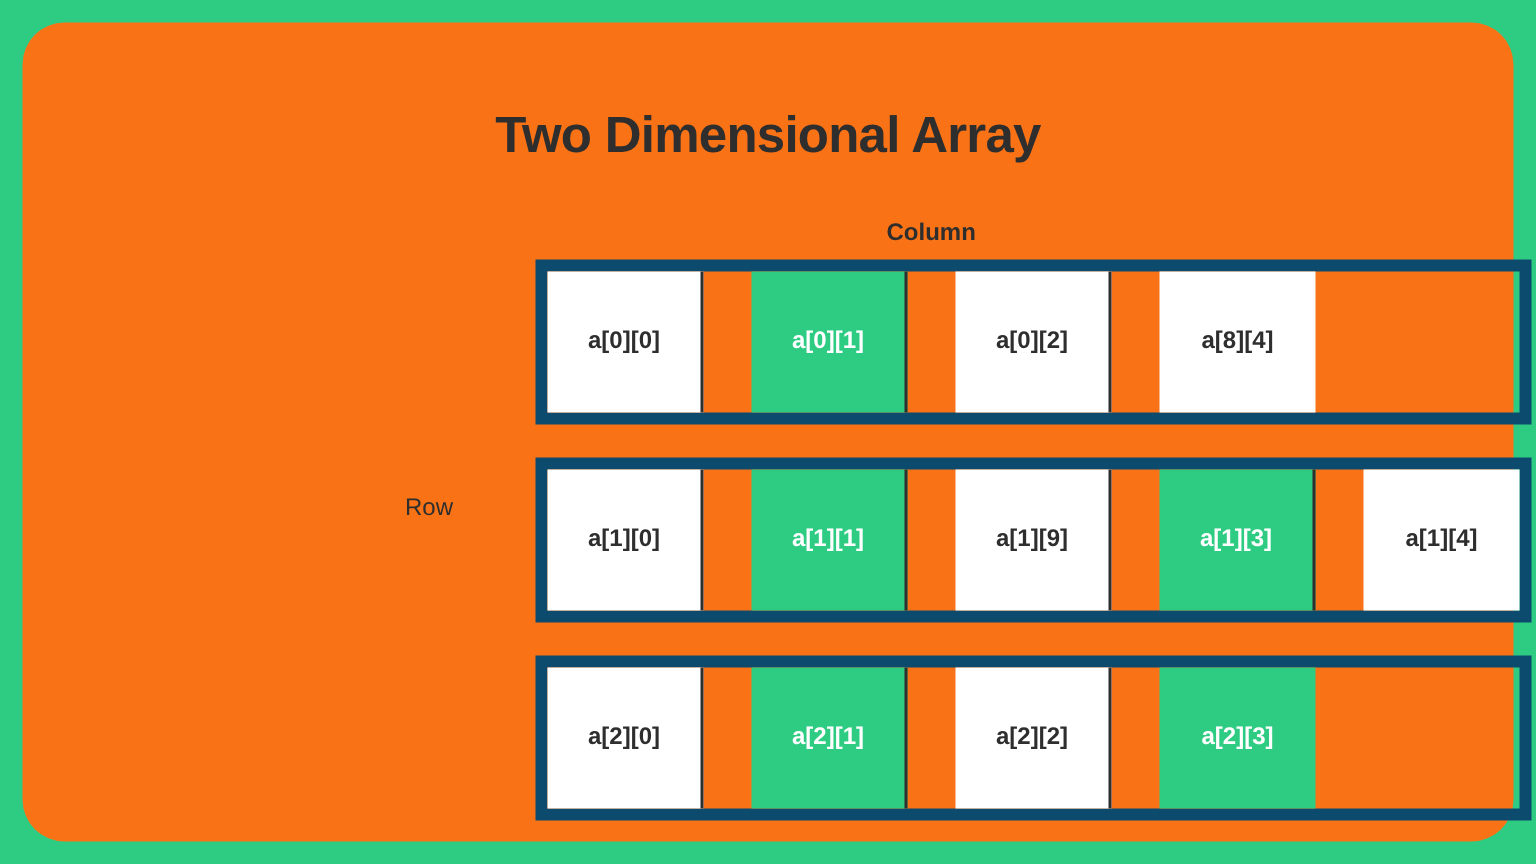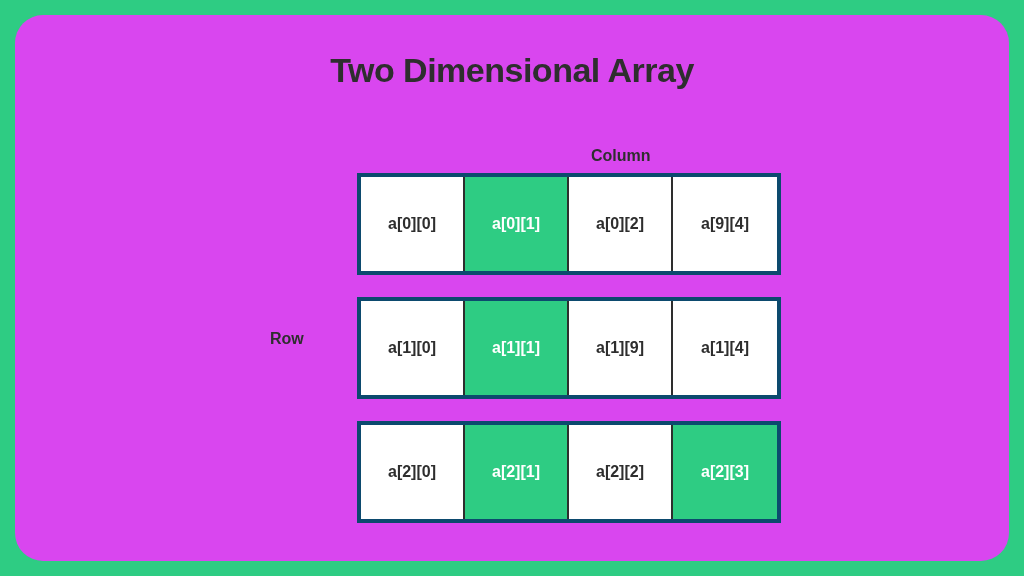--- a/index.html
+++ b/index.html
@@ -12,24 +12,24 @@
       height: 576px;
       background: #2ecc83;
       font-family: 'Segoe UI', Arial, sans-serif;
       display: flex;
       align-items: center;
       justify-content: center;
     }
     .frame {
       width: 994px;
       height: 546px;
-      background: #d946ef;
+      background: #f97316;
       border-radius: 28px;
       position: relative;
-      padding: 36px 50px;
+      padding: 56px 50px;
     }
     .title {
       font-size: 34px;
       font-weight: 800;
       color: #2e2e2e;
       text-align: center;
       margin-bottom: 28px;
       letter-spacing: -0.5px;
     }
     .col-label {
@@ -38,32 +38,33 @@
       left: 576px;
       font-size: 16px;
       font-weight: 700;
       color: #2e2e2e;
     }
     .row-label {
       position: absolute;
       top: 315px;
       left: 255px;
       font-size: 16px;
-      font-weight: 700;
+      font-weight: 400;
       color: #2e2e2e;
     }
     .grid-wrap {
       position: absolute;
       top: 158px;
       left: 342px;
     }
     .row {
       display: flex;
-      border: 4px solid #0c4a6e;
+      border: 8px solid #0c4a6e;
       margin-bottom: 22px;
+      gap: 32px;
     }
     .row:last-child {
       margin-bottom: 0;
     }
     .cell {
       width: 104px;
       height: 94px;
       display: flex;
       align-items: center;
       justify-content: center;
@@ -88,26 +89,27 @@
   <div class="title">Two Dimensional Array</div>
 
   <div class="col-label">Column</div>
   <div class="row-label">Row</div>
 
   <div class="grid-wrap">
     <div class="row">
       <div class="cell">a[0][0]</div>
       <div class="cell hl">a[0][1]</div>
       <div class="cell">a[0][2]</div>
-      <div class="cell">a[9][4]</div>
+      <div class="cell">a[8][4]</div>
     </div>
     <div class="row">
       <div class="cell">a[1][0]</div>
       <div class="cell hl">a[1][1]</div>
       <div class="cell">a[1][9]</div>
+      <div class="cell hl">a[1][3]</div>
       <div class="cell">a[1][4]</div>
     </div>
     <div class="row">
       <div class="cell">a[2][0]</div>
       <div class="cell hl">a[2][1]</div>
       <div class="cell">a[2][2]</div>
       <div class="cell hl">a[2][3]</div>
     </div>
   </div>
 </div>

